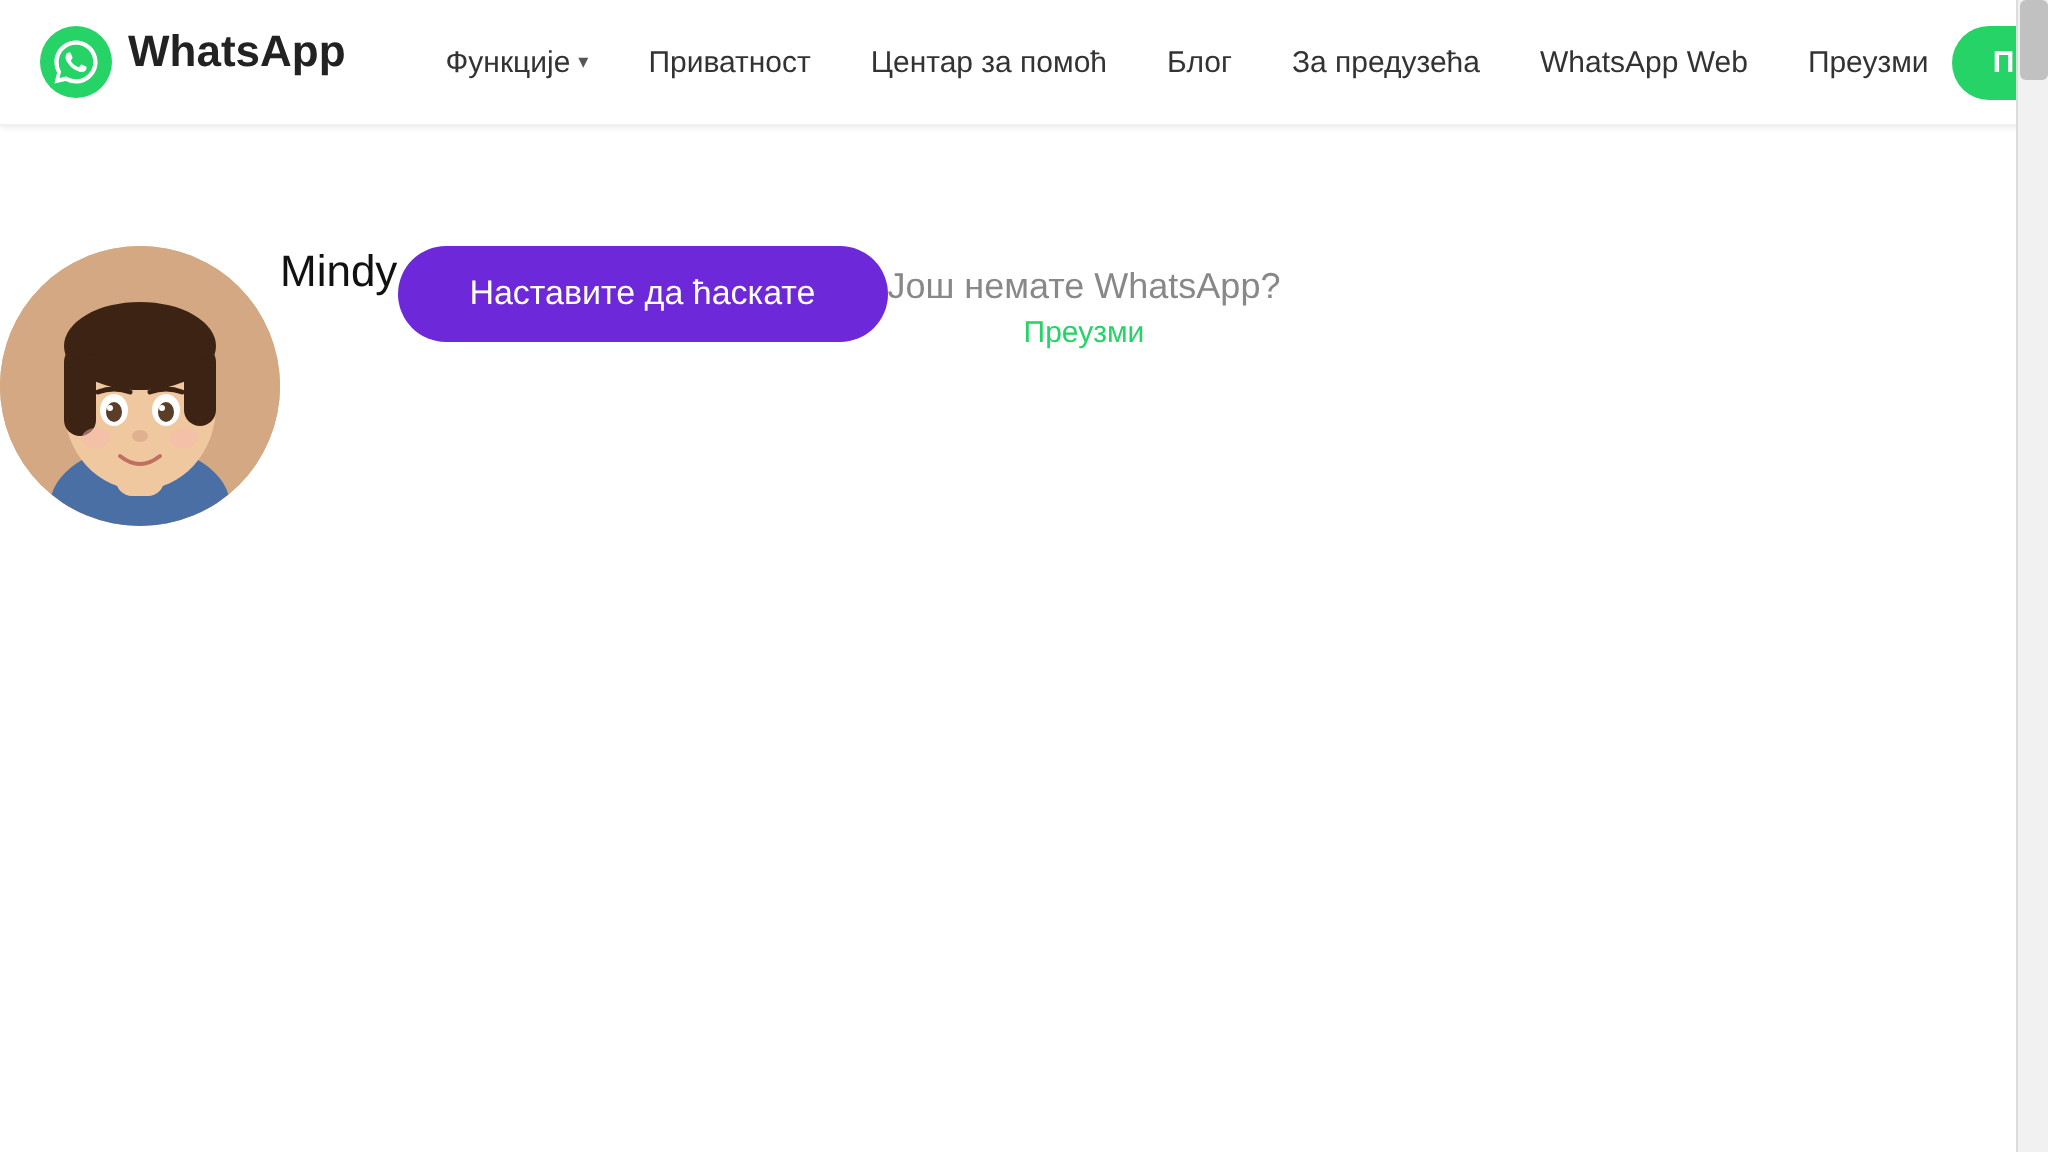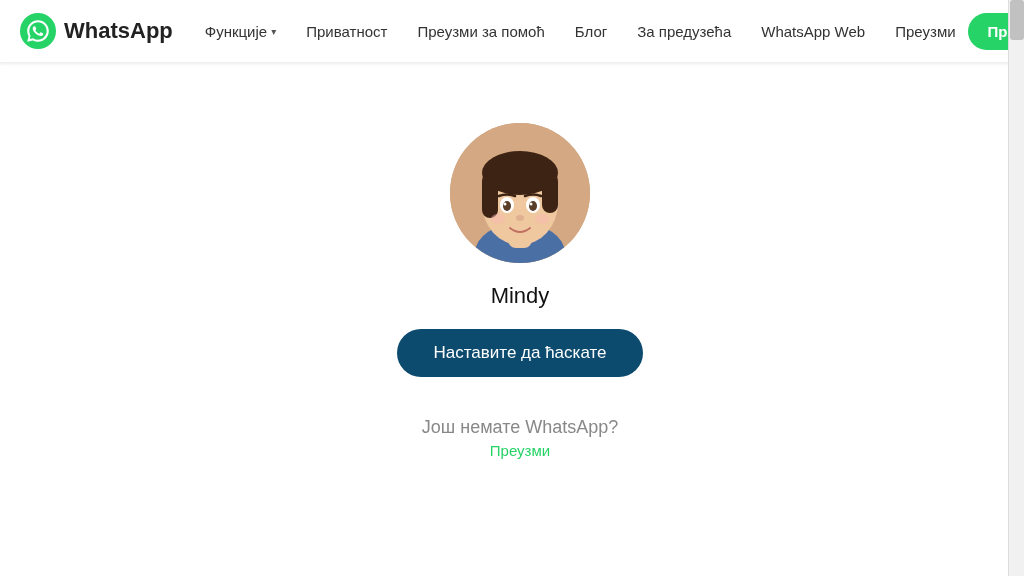--- a/index.html
+++ b/index.html
@@ -44,23 +44,22 @@
       align-items: center;
       padding: 0 20px;
       height: 63px;
       background: #ffffff;
       border-bottom: 1px solid #f0f0f0;
       box-shadow: 0 1px 3px rgba(0,0,0,0.08);
     }
 
     .navbar-logo {
       display: flex;
-      align-items: center;
       gap: 8px;
-      margin-right: 20px;
+      margin-right: 38px;
       text-decoration: none;
     }
 
     .navbar-logo-icon {
       width: 36px;
       height: 36px;
     }
 
     .navbar-logo-text {
       font-size: 22px;
@@ -102,25 +101,23 @@
       cursor: pointer;
       display: flex;
       align-items: center;
       gap: 8px;
       white-space: nowrap;
     }
 
     
     .main-content {
       display: flex;
-      flex-direction: column;
-      align-items: center;
+      align-items: flex-start;
       padding-top: 60px;
       width: calc(1024px - 16px);
-      margin-left: 16px;
     }
 
     
     .avatar-container {
       width: 140px;
       height: 140px;
       border-radius: 50%;
       overflow: hidden;
       margin-bottom: 20px;
       background: #c8a882;
@@ -134,21 +131,21 @@
     
     .username {
       font-size: 22px;
       font-weight: 500;
       color: #111;
       margin-bottom: 20px;
     }
 
     
     .chat-button {
-      background: #0c4a6e;
+      background: #6d28d9;
       color: #fff;
       border: none;
       border-radius: 28px;
       padding: 14px 36px;
       font-size: 17px;
       font-weight: 500;
       cursor: pointer;
       margin-bottom: 30px;
     }
 
@@ -211,21 +208,21 @@
 
   <div class="navbar-links">
     <a class="navbar-link">
       <span>Функције</span>
       <span class="chevron-down">▾</span>
     </a>
     <a class="navbar-link">
       <span>Приватност</span>
     </a>
     <a class="navbar-link">
-      <span>Преузми за помоћ</span>
+      <span>Центар за помоћ</span>
     </a>
     <a class="navbar-link">
       <span>Блог</span>
     </a>
     <a class="navbar-link">
       <span>За предузећа</span>
     </a>
     <a class="navbar-link">
       <span>WhatsApp Web</span>
     </a>

